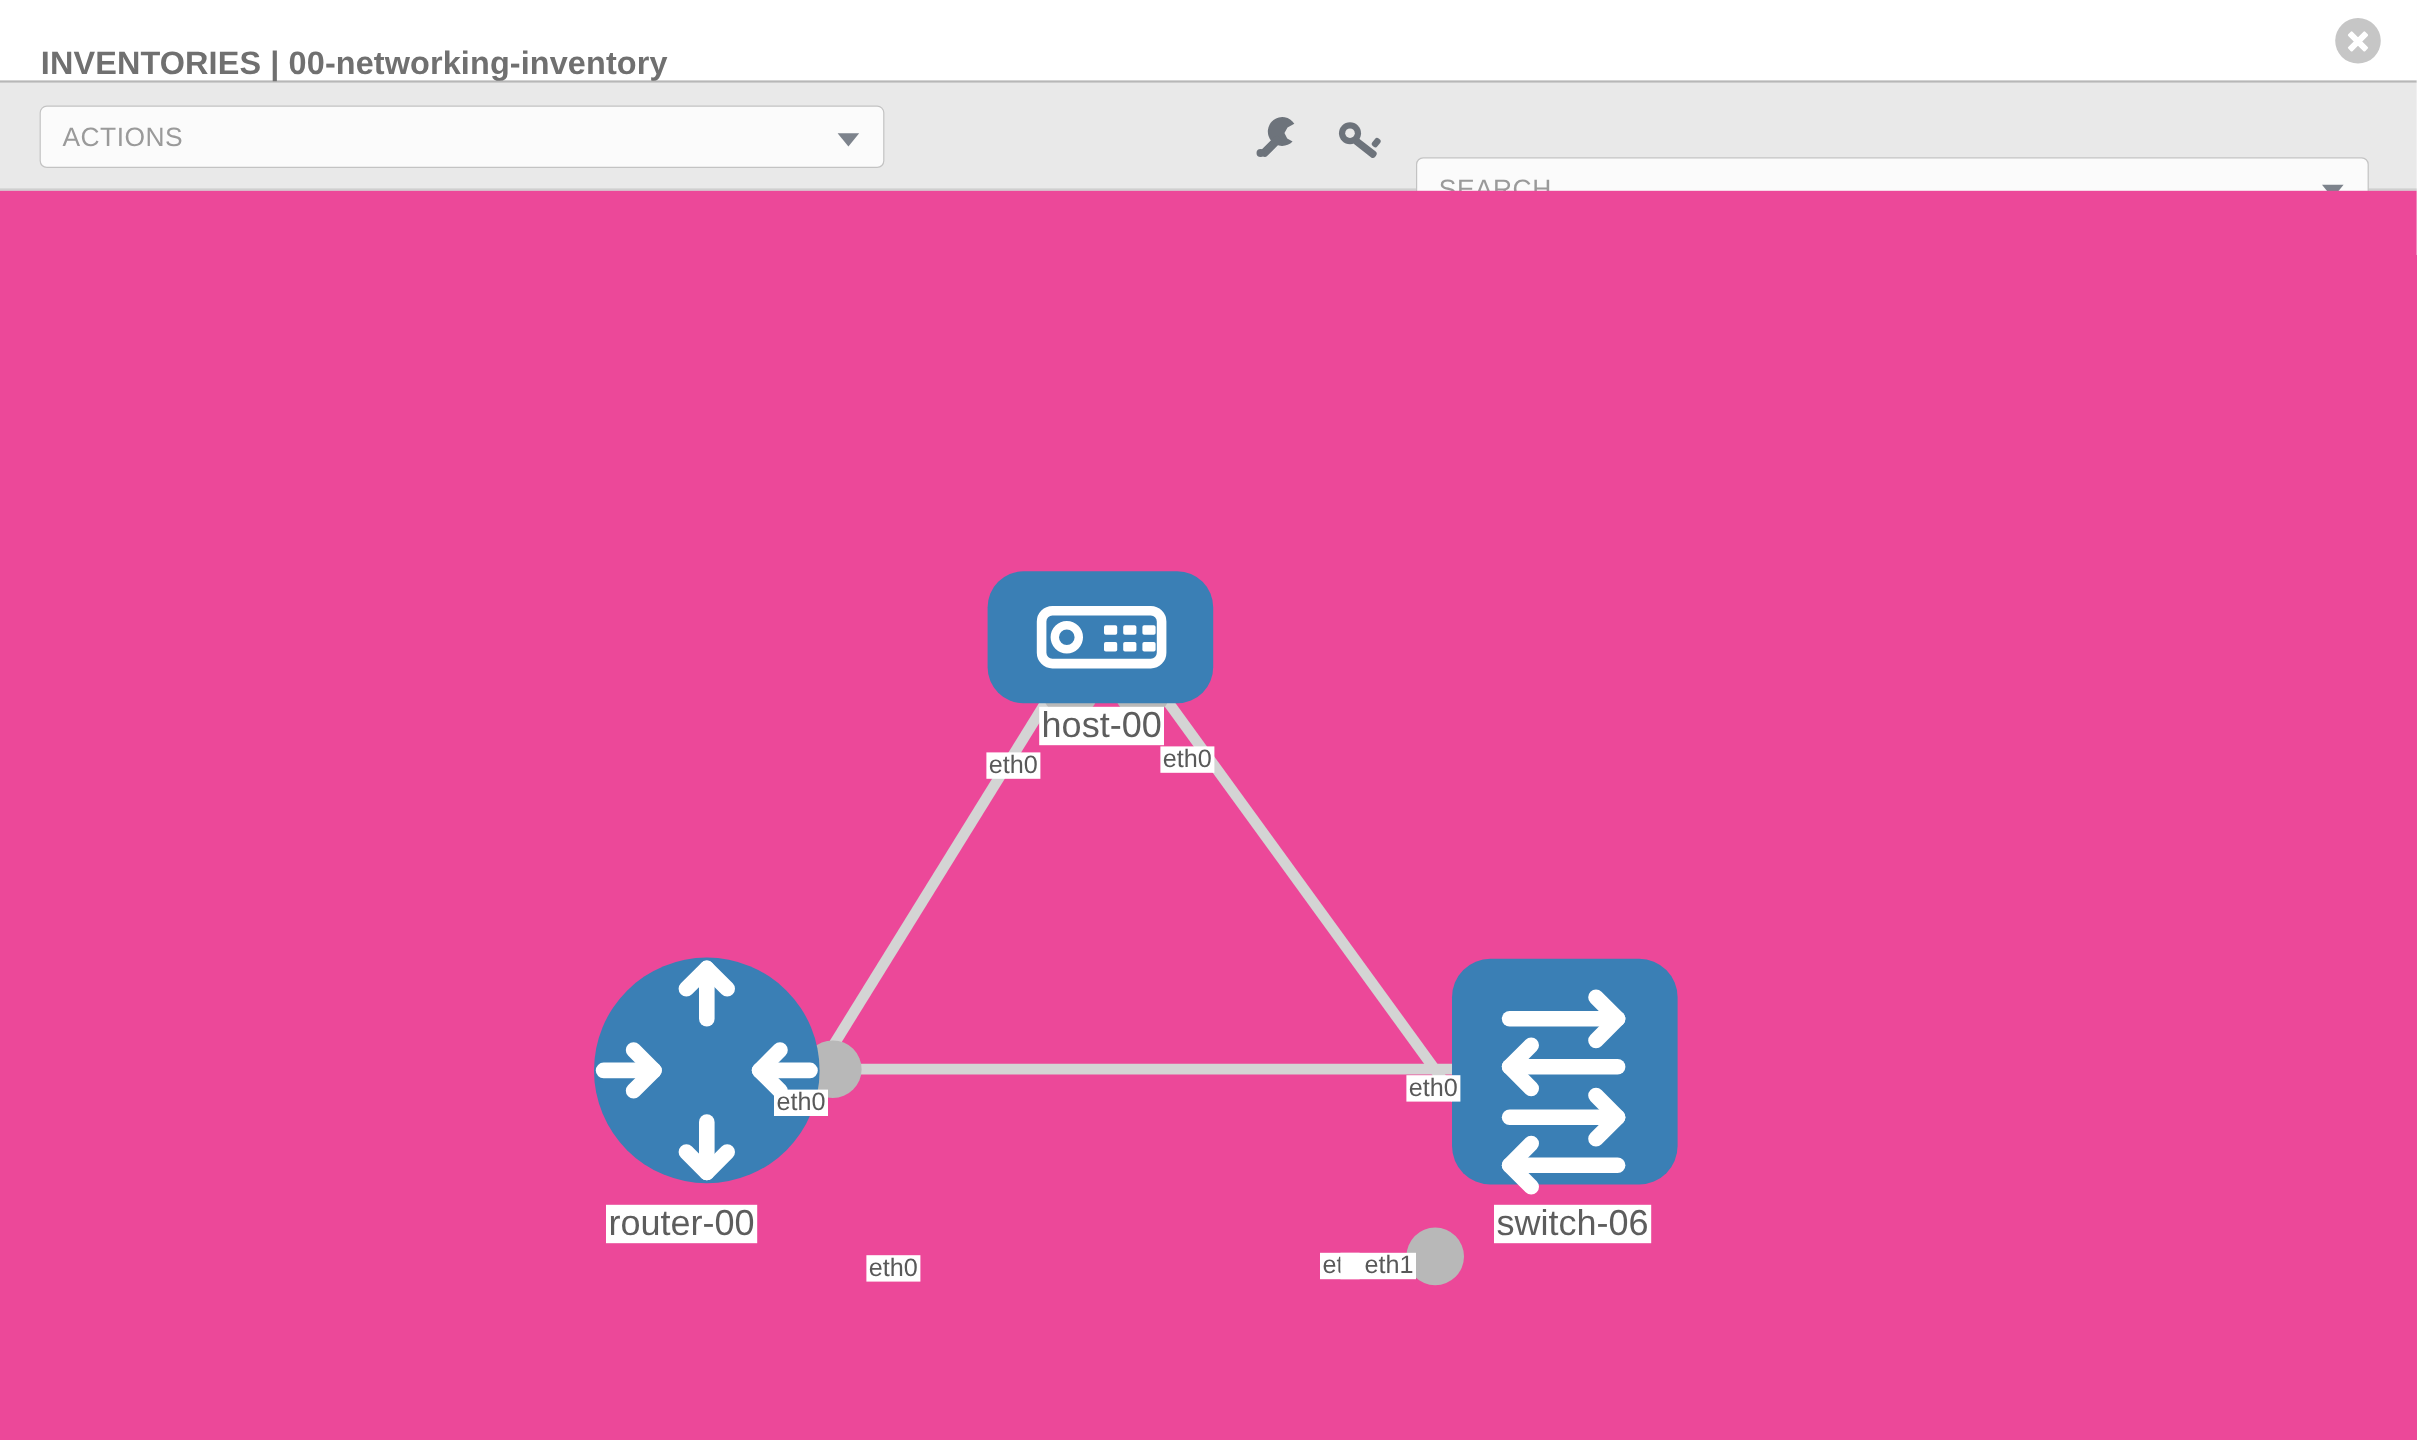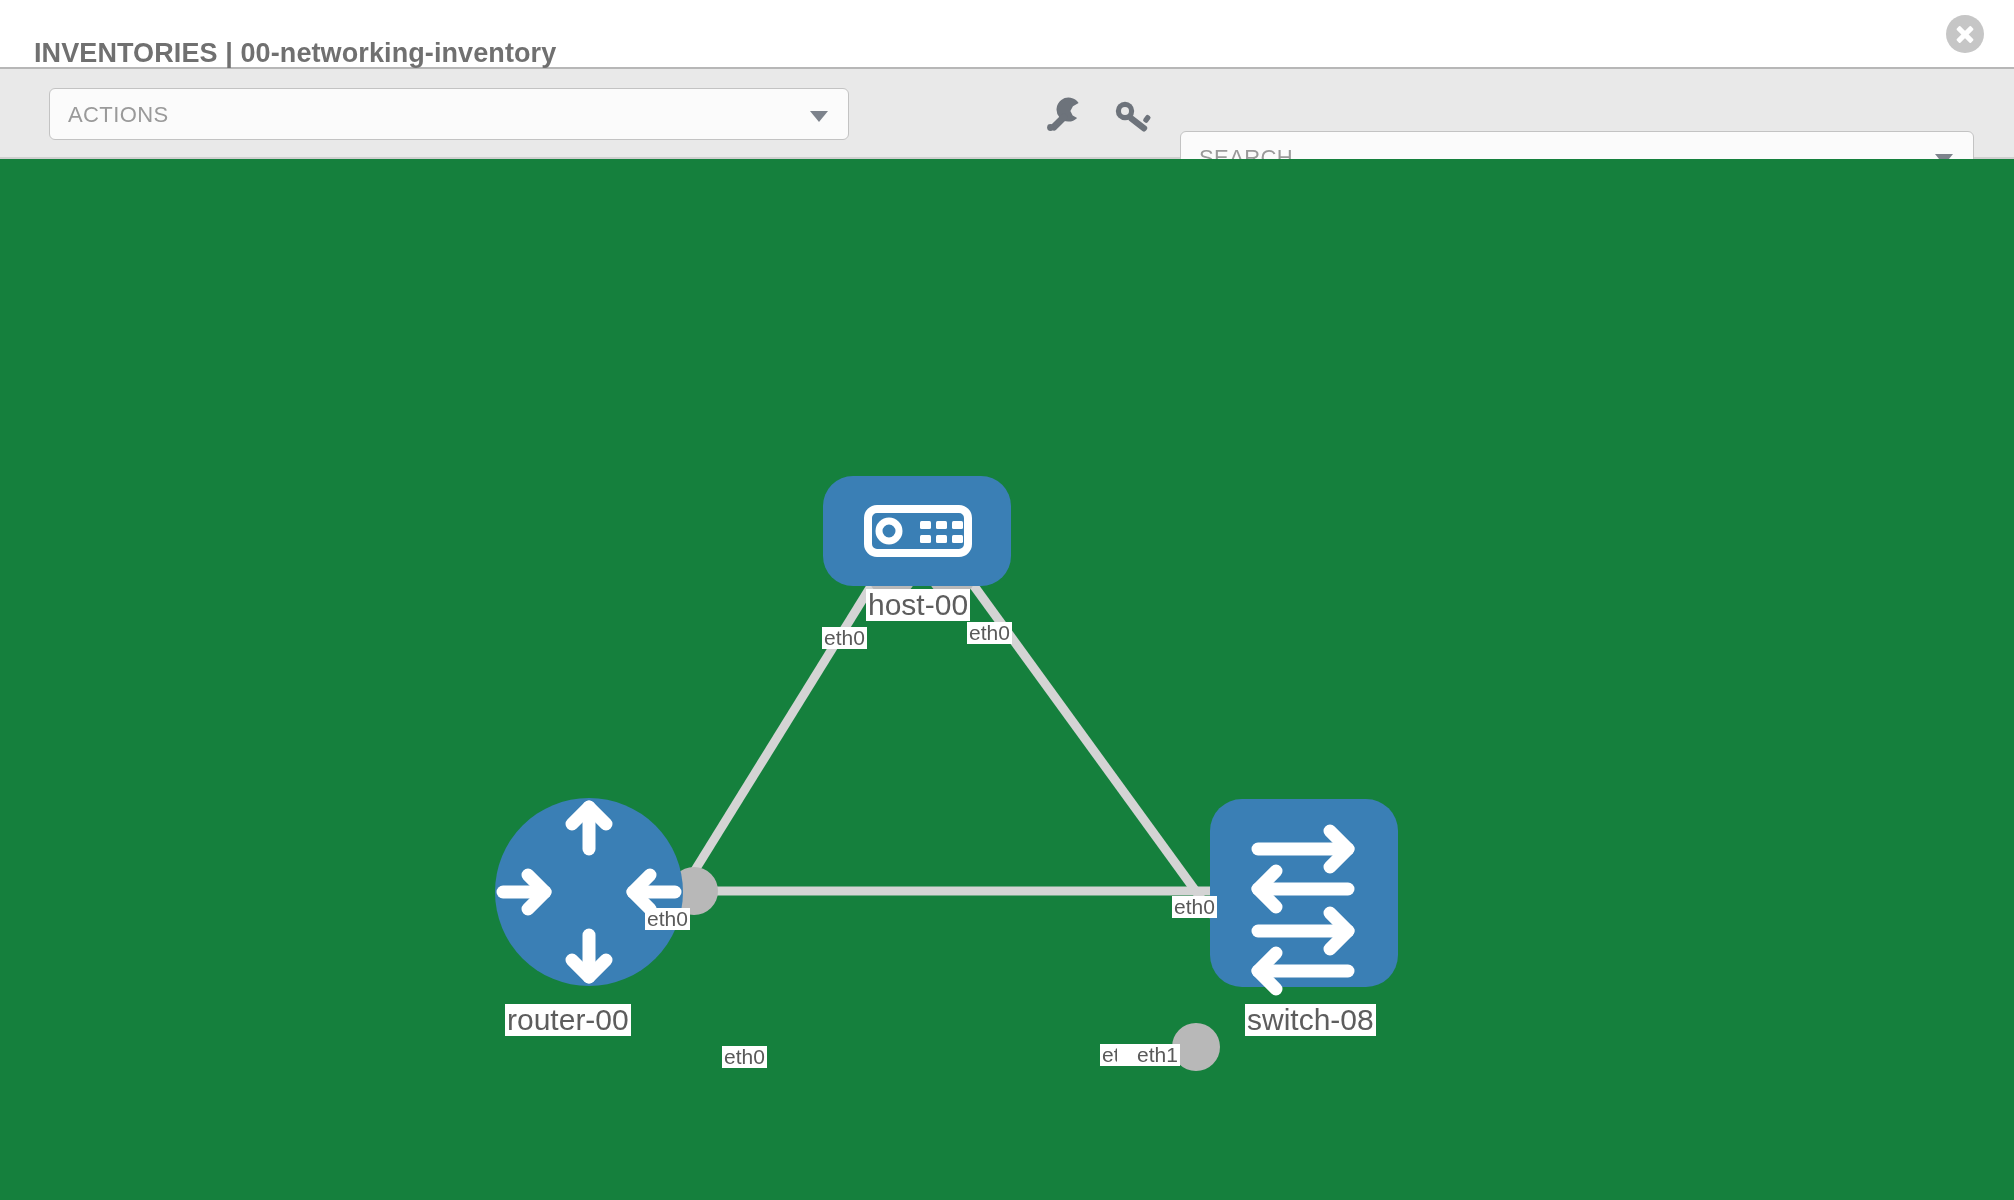--- a/index.html
+++ b/index.html
@@ -95,40 +95,40 @@
   .caret {
     position: absolute;
     right: 20px;
     top: 22px;
     width: 0; height: 0;
     border-left: 9px solid transparent;
     border-right: 9px solid transparent;
     border-top: 11px solid #7d838c;
   }
 
-  #actions-select { left: 33px; top: 19px; width: 800px; margin-left: 16px; }
+  #actions-select { left: 33px; top: 19px; width: 704px; }
   #search-select  { left: 1180px; top: 19px; width: 794px; margin-top: 43px; }
 
   .tool-icon {
     position: absolute;
     top: 28px;
     width: 42px;
     height: 38px;
     cursor: pointer;
   }
   #wrench-icon { left: 1043px; }
   #key-icon    { left: 1112px; }
 
   
   .canvas {
     position: absolute;
     left: 0; top: 159px;
     width: 2014px;
     height: 1041px;
-    background: #15803d;
+    background: #ec4899;
     overflow: hidden;
   }
 
   .topology-svg {
     position: absolute;
     left: 0; top: 0;
     width: 2014px;
     height: 1041px;
   }
 
@@ -265,21 +265,21 @@
           <line x1="1348" y1="812" x2="1258" y2="812"></line>
           <polyline points="1276,794 1258,812 1276,830"></polyline>
         </g>
       </g>
     </svg>
 
     <div class="node-label" style="left:866px; top:430px;">host-00</div>
 
     <div class="node-label" style="left:505px; top:845px;">router-00</div>
 
-    <div class="node-label" style="left:1245px; top:845px;">switch-08</div>
+    <div class="node-label" style="left:1245px; top:845px;">switch-06</div>
 
     <div class="port-label" style="left:822px; top:455px;">eth0</div>
 
     <div class="port-label" style="left:967px; top:450px;">eth0</div>
 
     <div class="port-label" style="left:645px; top:736px;">eth0</div>
 
     <div class="port-label" style="left:1172px; top:724px;">eth0</div>
 
     <div class="port-label" style="left:722px; top:874px;">eth0</div>

